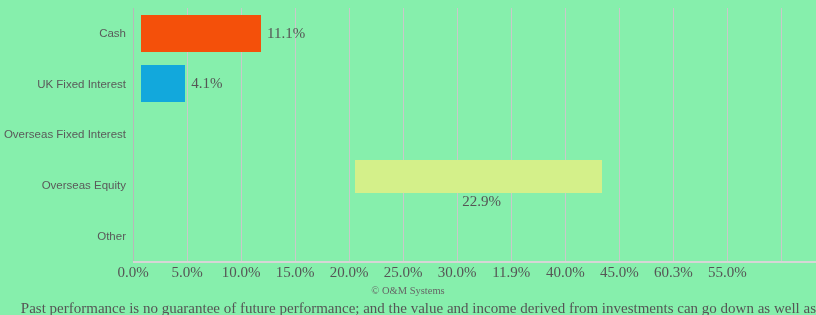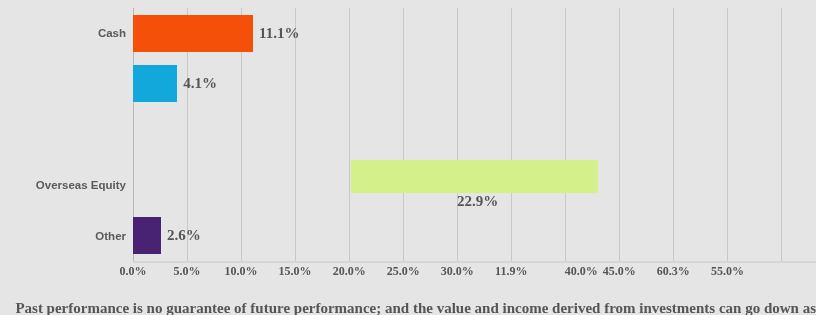--- a/index.html
+++ b/index.html
@@ -7,23 +7,22 @@
     padding: 0;
     background: #ffffff;
   }
   body {
     font-family: "Liberation Sans", sans-serif;
   }
   #chart-root {
     position: relative;
     width: 816px;
     height: 315px;
-    background: #e5e5e5;
+    background: #86efac;
     overflow: hidden;
-    font-weight: bold;
   }
 
   
   #plot-area {
     position: absolute;
     left: 133px;
     top: 8px;
     width: 683px;
     height: 253px;
   }
@@ -48,20 +47,21 @@
     top: 261px;
     width: 683px;
     height: 2px;
     background: #d6d6d6;
   }
 
   
   #rows {
     position: absolute;
     inset: 0;
+    margin-left: 8px;
   }
   .bar-row {
     position: absolute;
     left: 0;
     right: 0;
     height: 50.6px;
     display: flex;
     align-items: center;
   }
   .bar {
@@ -103,21 +103,21 @@
     left: 0;
     top: 264px;
     width: 816px;
     height: 20px;
   }
   .tick-label {
     position: absolute;
     top: 0;
     transform: translateX(-50%);
     font-family: "Liberation Serif", serif;
-    font-size: 12px;
+    font-size: 15px;
     color: #555555;
     white-space: nowrap;
   }
 
   
   #copyright {
     position: absolute;
     left: 0;
     top: 285px;
     width: 816px;
@@ -137,20 +137,22 @@
     color: #555555;
   }
 </style>
 </head>
 <body>
 
 <div id="chart-root">
 
   <div id="category-labels">
       <div class="cat-label" style="top: 0px; height: 50.6px;">Cash</div>
+      <div class="cat-label" style="top: 50.6px; height: 50.6px;">UK Fixed Interest</div>
+      <div class="cat-label" style="top: 101.2px; height: 50.6px;">Overseas Fixed Interest</div>
       <div class="cat-label" style="top: 151.8px; height: 50.6px;">Overseas Equity</div>
       <div class="cat-label" style="top: 202.4px; height: 50.6px;">Other</div>
     </div>
 
   <div id="plot-area">
     <div id="gridlines">
         <div class="gridline axis-zero" style="left: 0px;"></div>
         <div class="gridline" style="left: 54.0348px;"></div>
         <div class="gridline" style="left: 108.07px;"></div>
         <div class="gridline" style="left: 162.104px;"></div>
@@ -170,39 +172,36 @@
           <span class="bar-value">11.1%</span>
         </div>
         <div class="bar-row" style="top: 50.6px; height: 50.6px;">
           <div class="bar" style="width: 44.3085px; background: rgb(18, 168, 220);"></div>
           <span class="bar-value">4.1%</span>
         </div>
         <div class="bar-row" style="top: 151.8px; height: 50.6px; flex-direction: column;">
           <div class="bar" style="width: 247.479px; background: rgb(212, 240, 138);"></div>
           <span class="bar-value">22.9%</span>
         </div>
-        <div class="bar-row" style="top: 202.4px; height: 50.6px;">
-          <div class="bar" style="width: 28.0981px; background: rgb(74, 34, 115);"></div>
-          <span class="bar-value">2.6%</span>
-        </div>
       </div>
   </div>
 
   <div id="axis-baseline"></div>
 
   <div id="x-axis-labels">
       <div class="tick-label" style="left: 133px;">0.0%</div>
       <div class="tick-label" style="left: 187.035px;">5.0%</div>
       <div class="tick-label" style="left: 241.07px;">10.0%</div>
       <div class="tick-label" style="left: 295.104px;">15.0%</div>
       <div class="tick-label" style="left: 349.139px;">20.0%</div>
       <div class="tick-label" style="left: 403.174px;">25.0%</div>
       <div class="tick-label" style="left: 457.209px;">30.0%</div>
       <div class="tick-label" style="left: 511.244px;">11.9%</div>
-      <div class="tick-label" style="left: 565.278px; margin-left: 16px;">40.0%</div>
+      <div class="tick-label" style="left: 565.278px;">40.0%</div>
       <div class="tick-label" style="left: 619.313px;">45.0%</div>
       <div class="tick-label" style="left: 673.348px;">60.3%</div>
       <div class="tick-label" style="left: 727.383px;">55.0%</div>
     </div>
 
+  <div id="copyright">© O&amp;M Systems</div>
   <div id="disclaimer">Past performance is no guarantee of future performance; and the value and income derived from investments can go down as well as up.</div>
 
 </div>
 
 </body></html>

